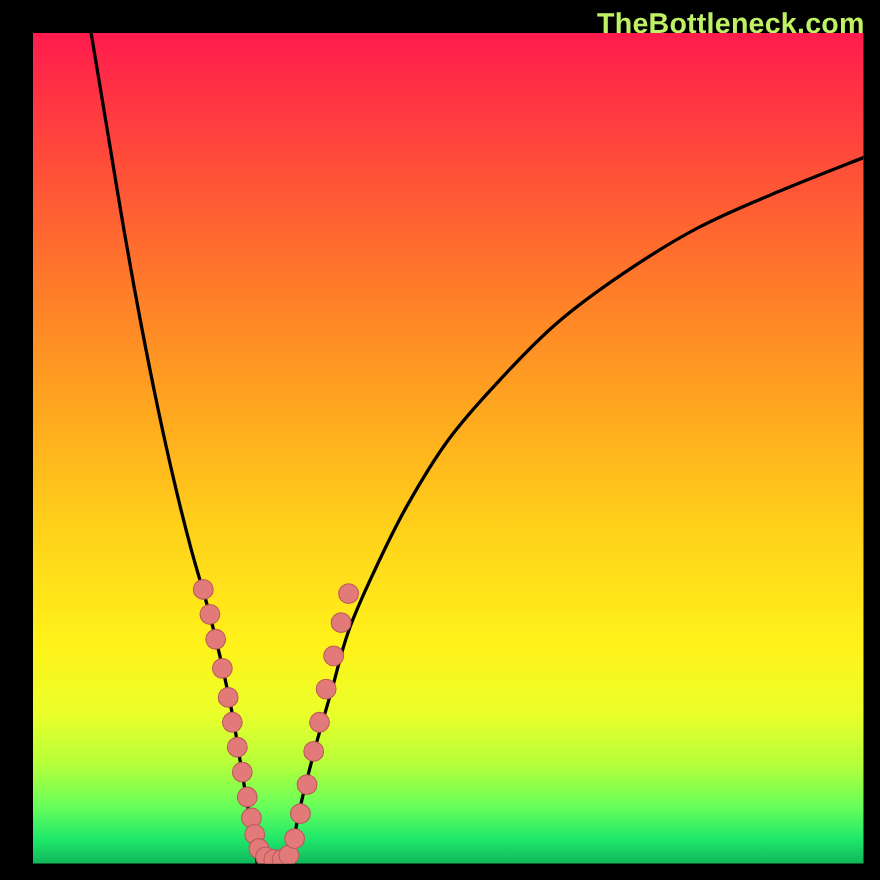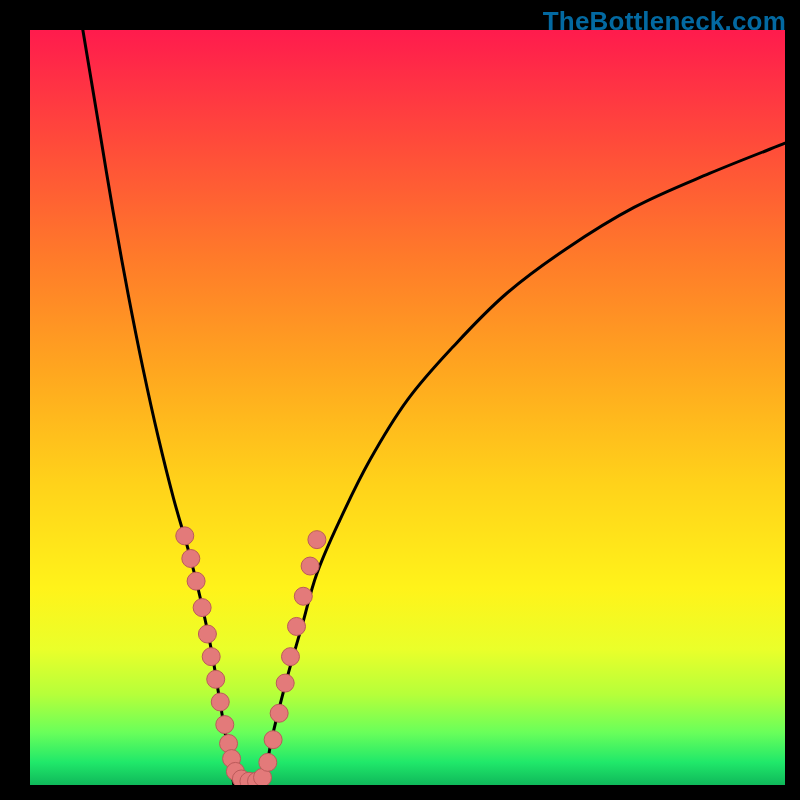--- a/index.html
+++ b/index.html
@@ -37,21 +37,21 @@
       #20e86a 97%,
       #0fb85a 100%
     );
   }
   .watermark {
     position: absolute;
     top: 6px;
     right: 14px;
     font-size: 26px;
     font-weight: 600;
-    color: #0369a1;
+    color: #bef264;
     letter-spacing: 0.2px;
     user-select: none;
   }
   svg.curve {
     position: absolute;
     left: 0;
     top: 0;
     width: 755px;
     height: 755px;
   }

